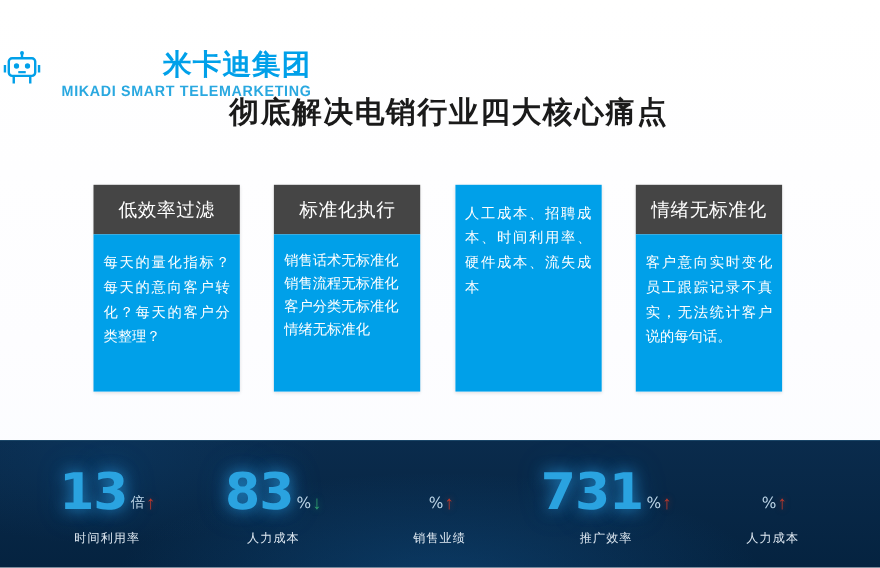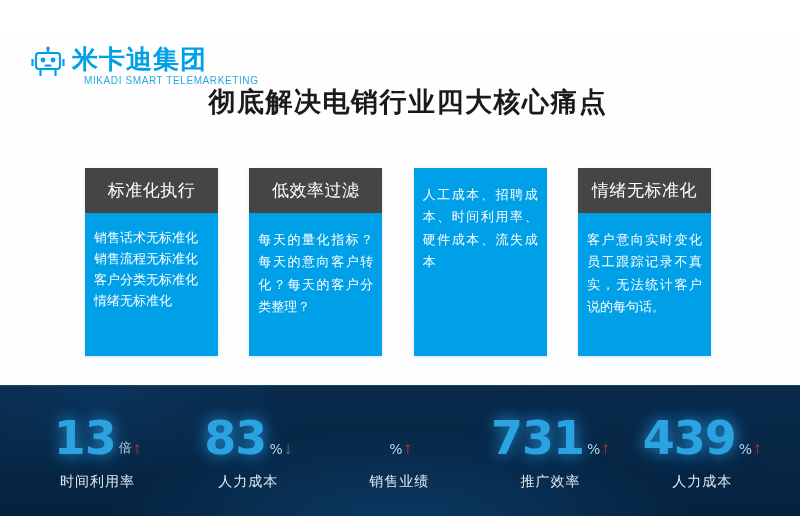--- a/index.html
+++ b/index.html
@@ -10,33 +10,33 @@
     overflow:hidden;
     position:relative;
   }
   .slide{
     position:absolute;inset:0;
     background:linear-gradient(180deg,#ffffff 0%,#fdfdff 60%,#fafcff 100%);
   }
 
   
   .logo{
-    position:absolute;left:30px;top:46px;
-    display:flex;align-items:flex-start;gap:6px;
+    position:absolute;left:2px;top:46px;
+    display:flex;align-items:flex-start;gap:6px;text-align:right;
   }
   .logo-icon{width:36px;height:34px;display:block;}
   .logo-text-wrap{display:flex;flex-direction:column;line-height:1;}
   .logo-cn{
     font-size:26px;font-weight:bold;color:#00a0e9;
     letter-spacing:1px;
     font-family:"DejaVu Sans","Liberation Sans",sans-serif;
   }
   .logo-en{
     margin-top:4px;
-    font-size:10px;font-weight:normal;color:#29a8e0;
+    font-size:13px;font-weight:bold;color:#29a8e0;
     letter-spacing:0.6px;
     white-space:nowrap;
     transform:scaleY(1.05);
     padding-left:12px;
   }
 
   
   .title{
     position:absolute;left:0;right:0;top:84px;
     text-align:center;
@@ -78,21 +78,21 @@
     word-break:break-all;
     text-align:justify;
     text-align-last:left;
   }
   .card-body.lines{line-height:1.62;padding-top:14px;}
   .card-body .ln{display:block;white-space:nowrap;}
 
   
   .stats{
     position:absolute;left:0;right:0;bottom:0;
-    height:131px;
+    height:116px;
     background:#062542;
     background-image:
       radial-gradient(ellipse 420px 140px at 50% 110%, rgba(20,90,150,.42) 0%, rgba(6,37,66,0) 70%),
       radial-gradient(ellipse 260px 110px at 12% 10%, rgba(14,70,120,.30) 0%, rgba(6,37,66,0) 75%),
       linear-gradient(180deg,#0a2b4c 0%, #052340 100%);
     border-top:1px solid #1b4668;
     display:flex;align-items:center;justify-content:space-around;
     padding:0 22px;box-sizing:border-box;
   }
   .stat{
@@ -119,21 +119,21 @@
   .stat-unit.cn{font-size:13px;}
   .stat-arrow{
     font-size:17px;line-height:1;
     margin-left:1px;margin-bottom:4px;
     font-weight:bold;
   }
   .stat-arrow.up{color:#c0392b;text-shadow:0 0 6px rgba(200,60,40,.6);}
   .stat-arrow.down{color:#2f9e6e;text-shadow:0 0 6px rgba(40,170,110,.6);}
   .stat-label{
     margin-top:12px;
-    font-size:14px;color:#dfe9f2;
+    font-size:11px;color:#dfe9f2;
     letter-spacing:1px;
     font-family:Liberation Sans, sans-serif;
   }
 </style>
 </head>
 <body>
 
 <div class="slide">
 
   <div class="logo">
@@ -155,35 +155,35 @@
       <span class="logo-cn">米卡迪集团</span>
       <span class="logo-en">MIKADI SMART TELEMARKETING</span>
     </span>
   </div>
 
   <div class="title">彻底解决电销行业四大核心痛点</div>
 
   <div class="cards">
 
     <div class="card">
+      <div class="card-head">低效率过滤</div>
+      <div class="card-body">每天的量化指标？每天的意向客户转化？每天的客户分类整理？</div>
+    </div>
+
+    <div class="card">
       <div class="card-head">标准化执行</div>
       <div class="card-body lines">
         <span class="ln">销售话术无标准化</span>
         <span class="ln">销售流程无标准化</span>
         <span class="ln">客户分类无标准化</span>
         <span class="ln">情绪无标准化</span>
       </div>
     </div>
 
     <div class="card">
-      <div class="card-head">低效率过滤</div>
-      <div class="card-body">每天的量化指标？每天的意向客户转化？每天的客户分类整理？</div>
-    </div>
-
-    <div class="card">
       <div class="card-body">人工成本、招聘成本、时间利用率、硬件成本、流失成本</div>
     </div>
 
     <div class="card">
       <div class="card-head">情绪无标准化</div>
       <div class="card-body">客户意向实时变化员工跟踪记录不真实，无法统计客户说的每句话。</div>
     </div>
 
   </div>
 
@@ -219,21 +219,20 @@
       <div class="stat-top">
         <span class="stat-num">731</span>
         <span class="stat-unit">%</span>
         <span class="stat-arrow up">↑</span>
       </div>
       <div class="stat-label">推广效率</div>
     </div>
 
     <div class="stat">
       <div class="stat-top">
-        <span class="stat-num">439</span>
         <span class="stat-unit">%</span>
         <span class="stat-arrow up">↑</span>
       </div>
       <div class="stat-label">人力成本</div>
     </div>
 
   </div>
 
 </div>
 

